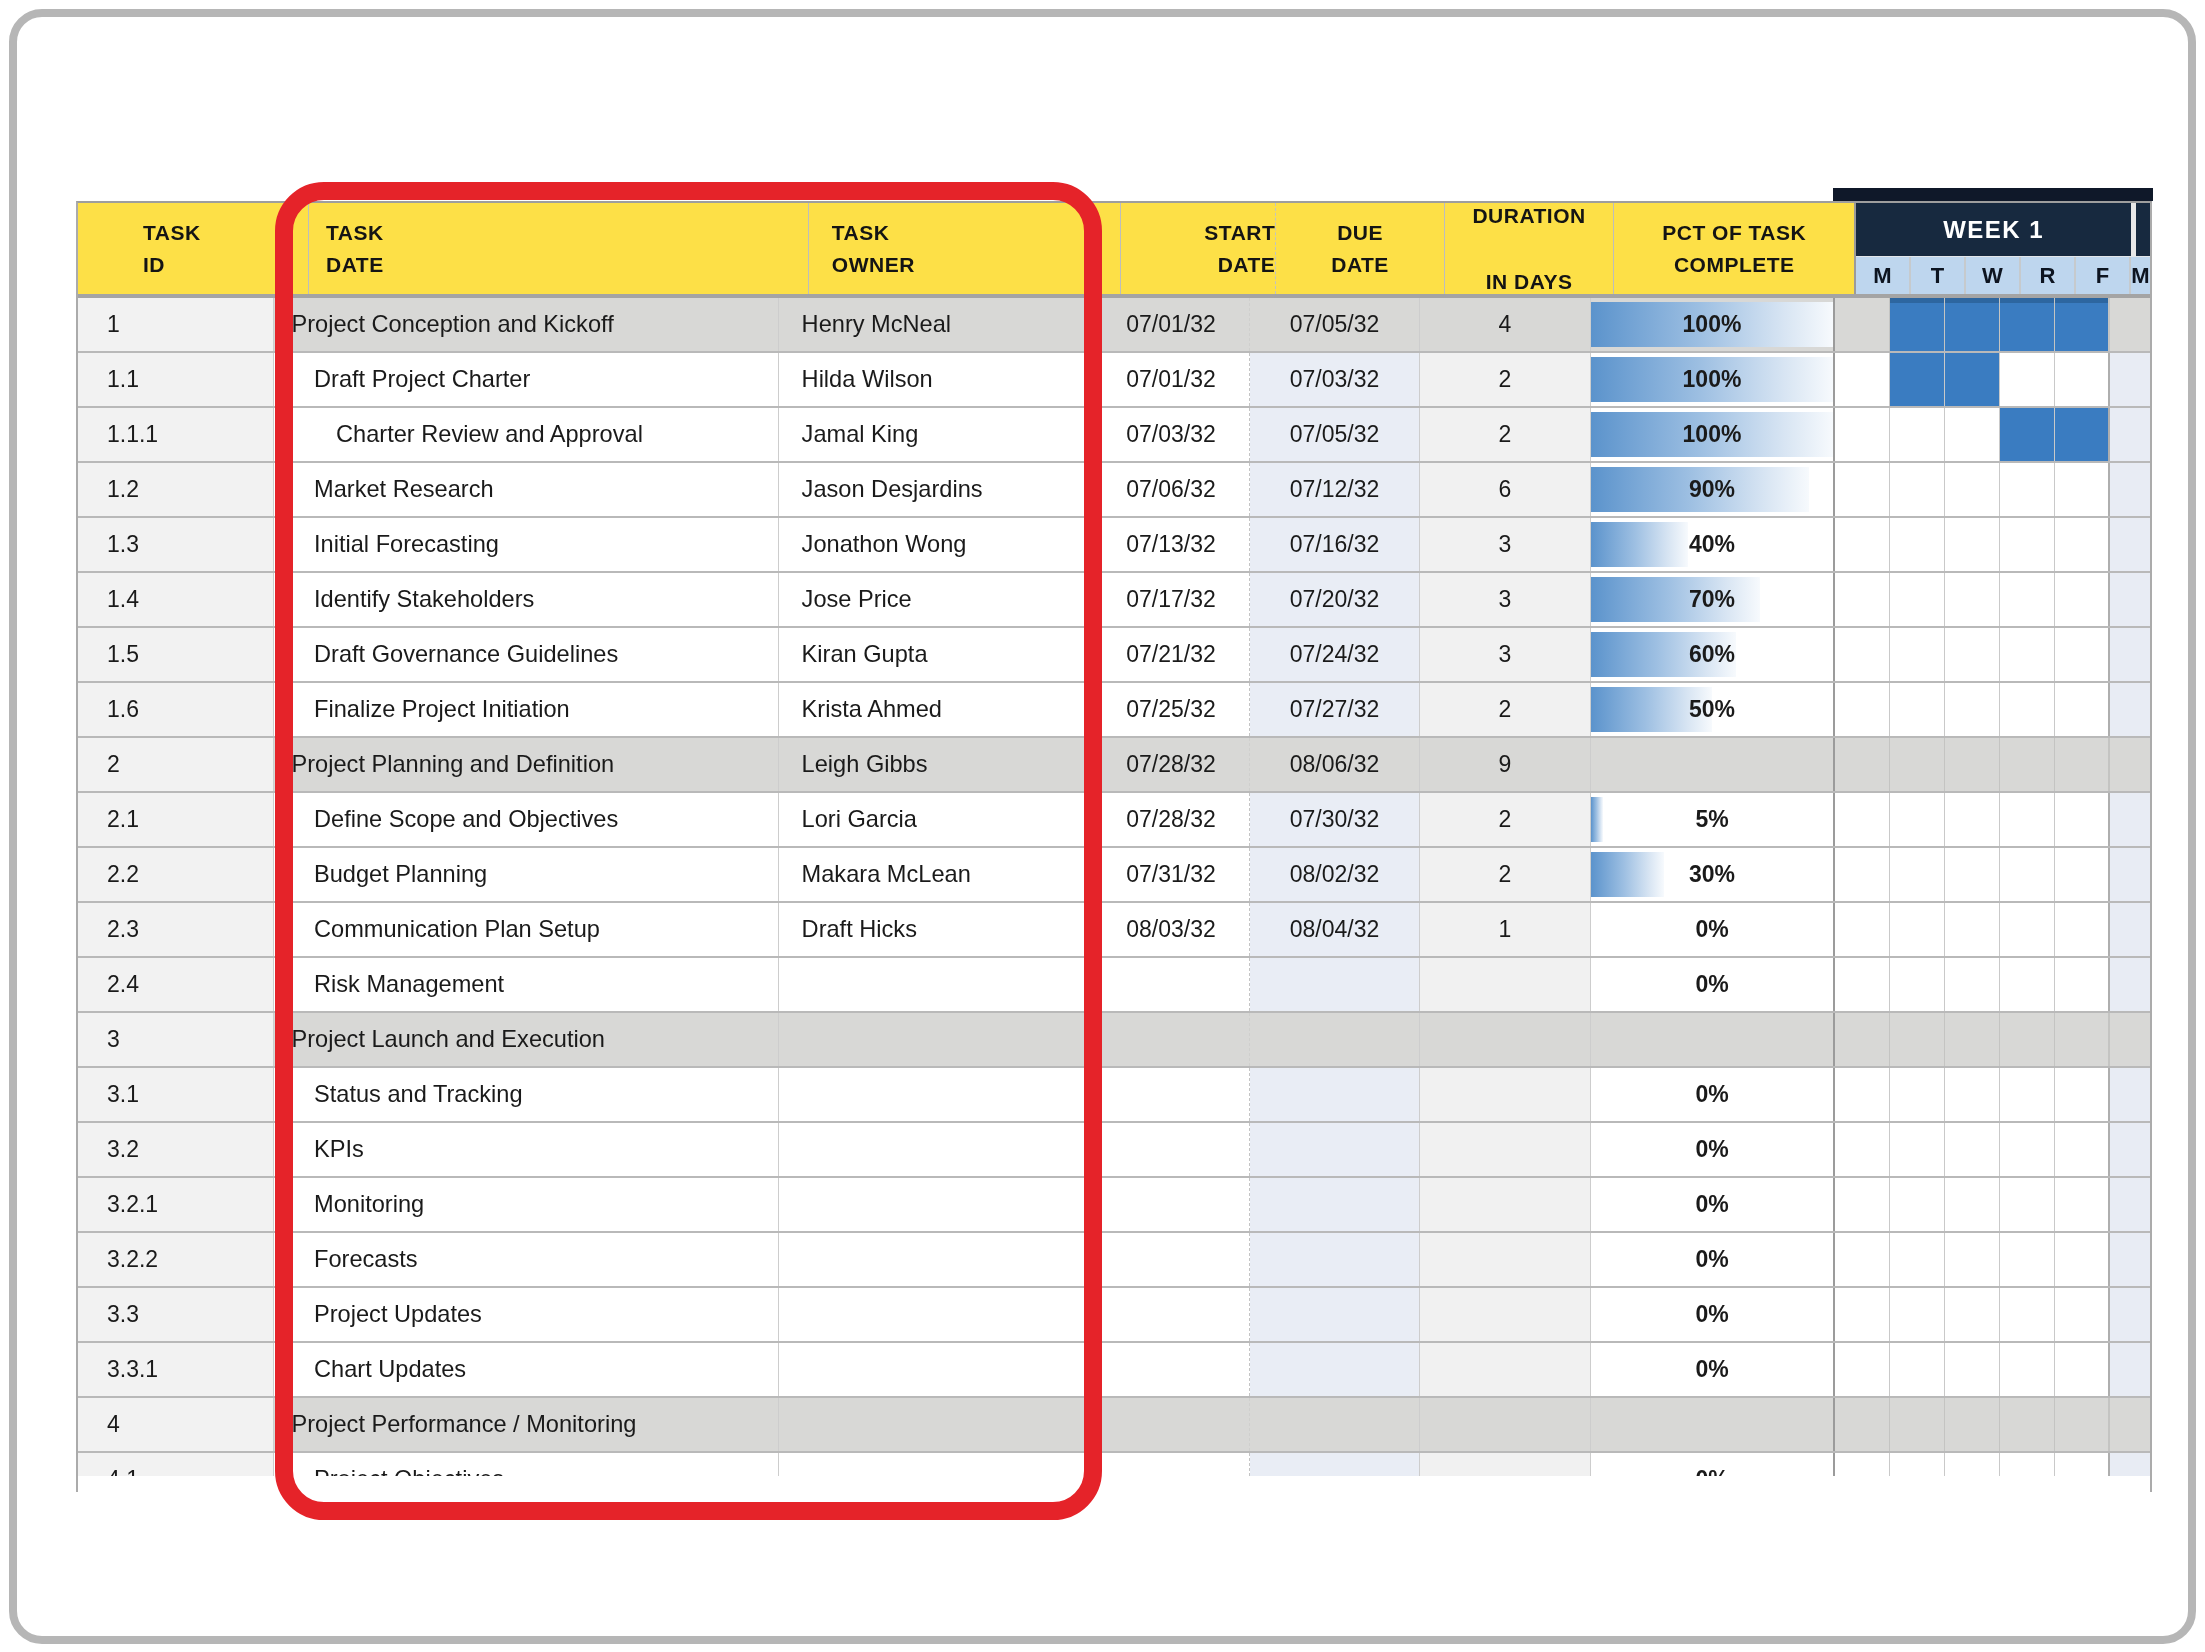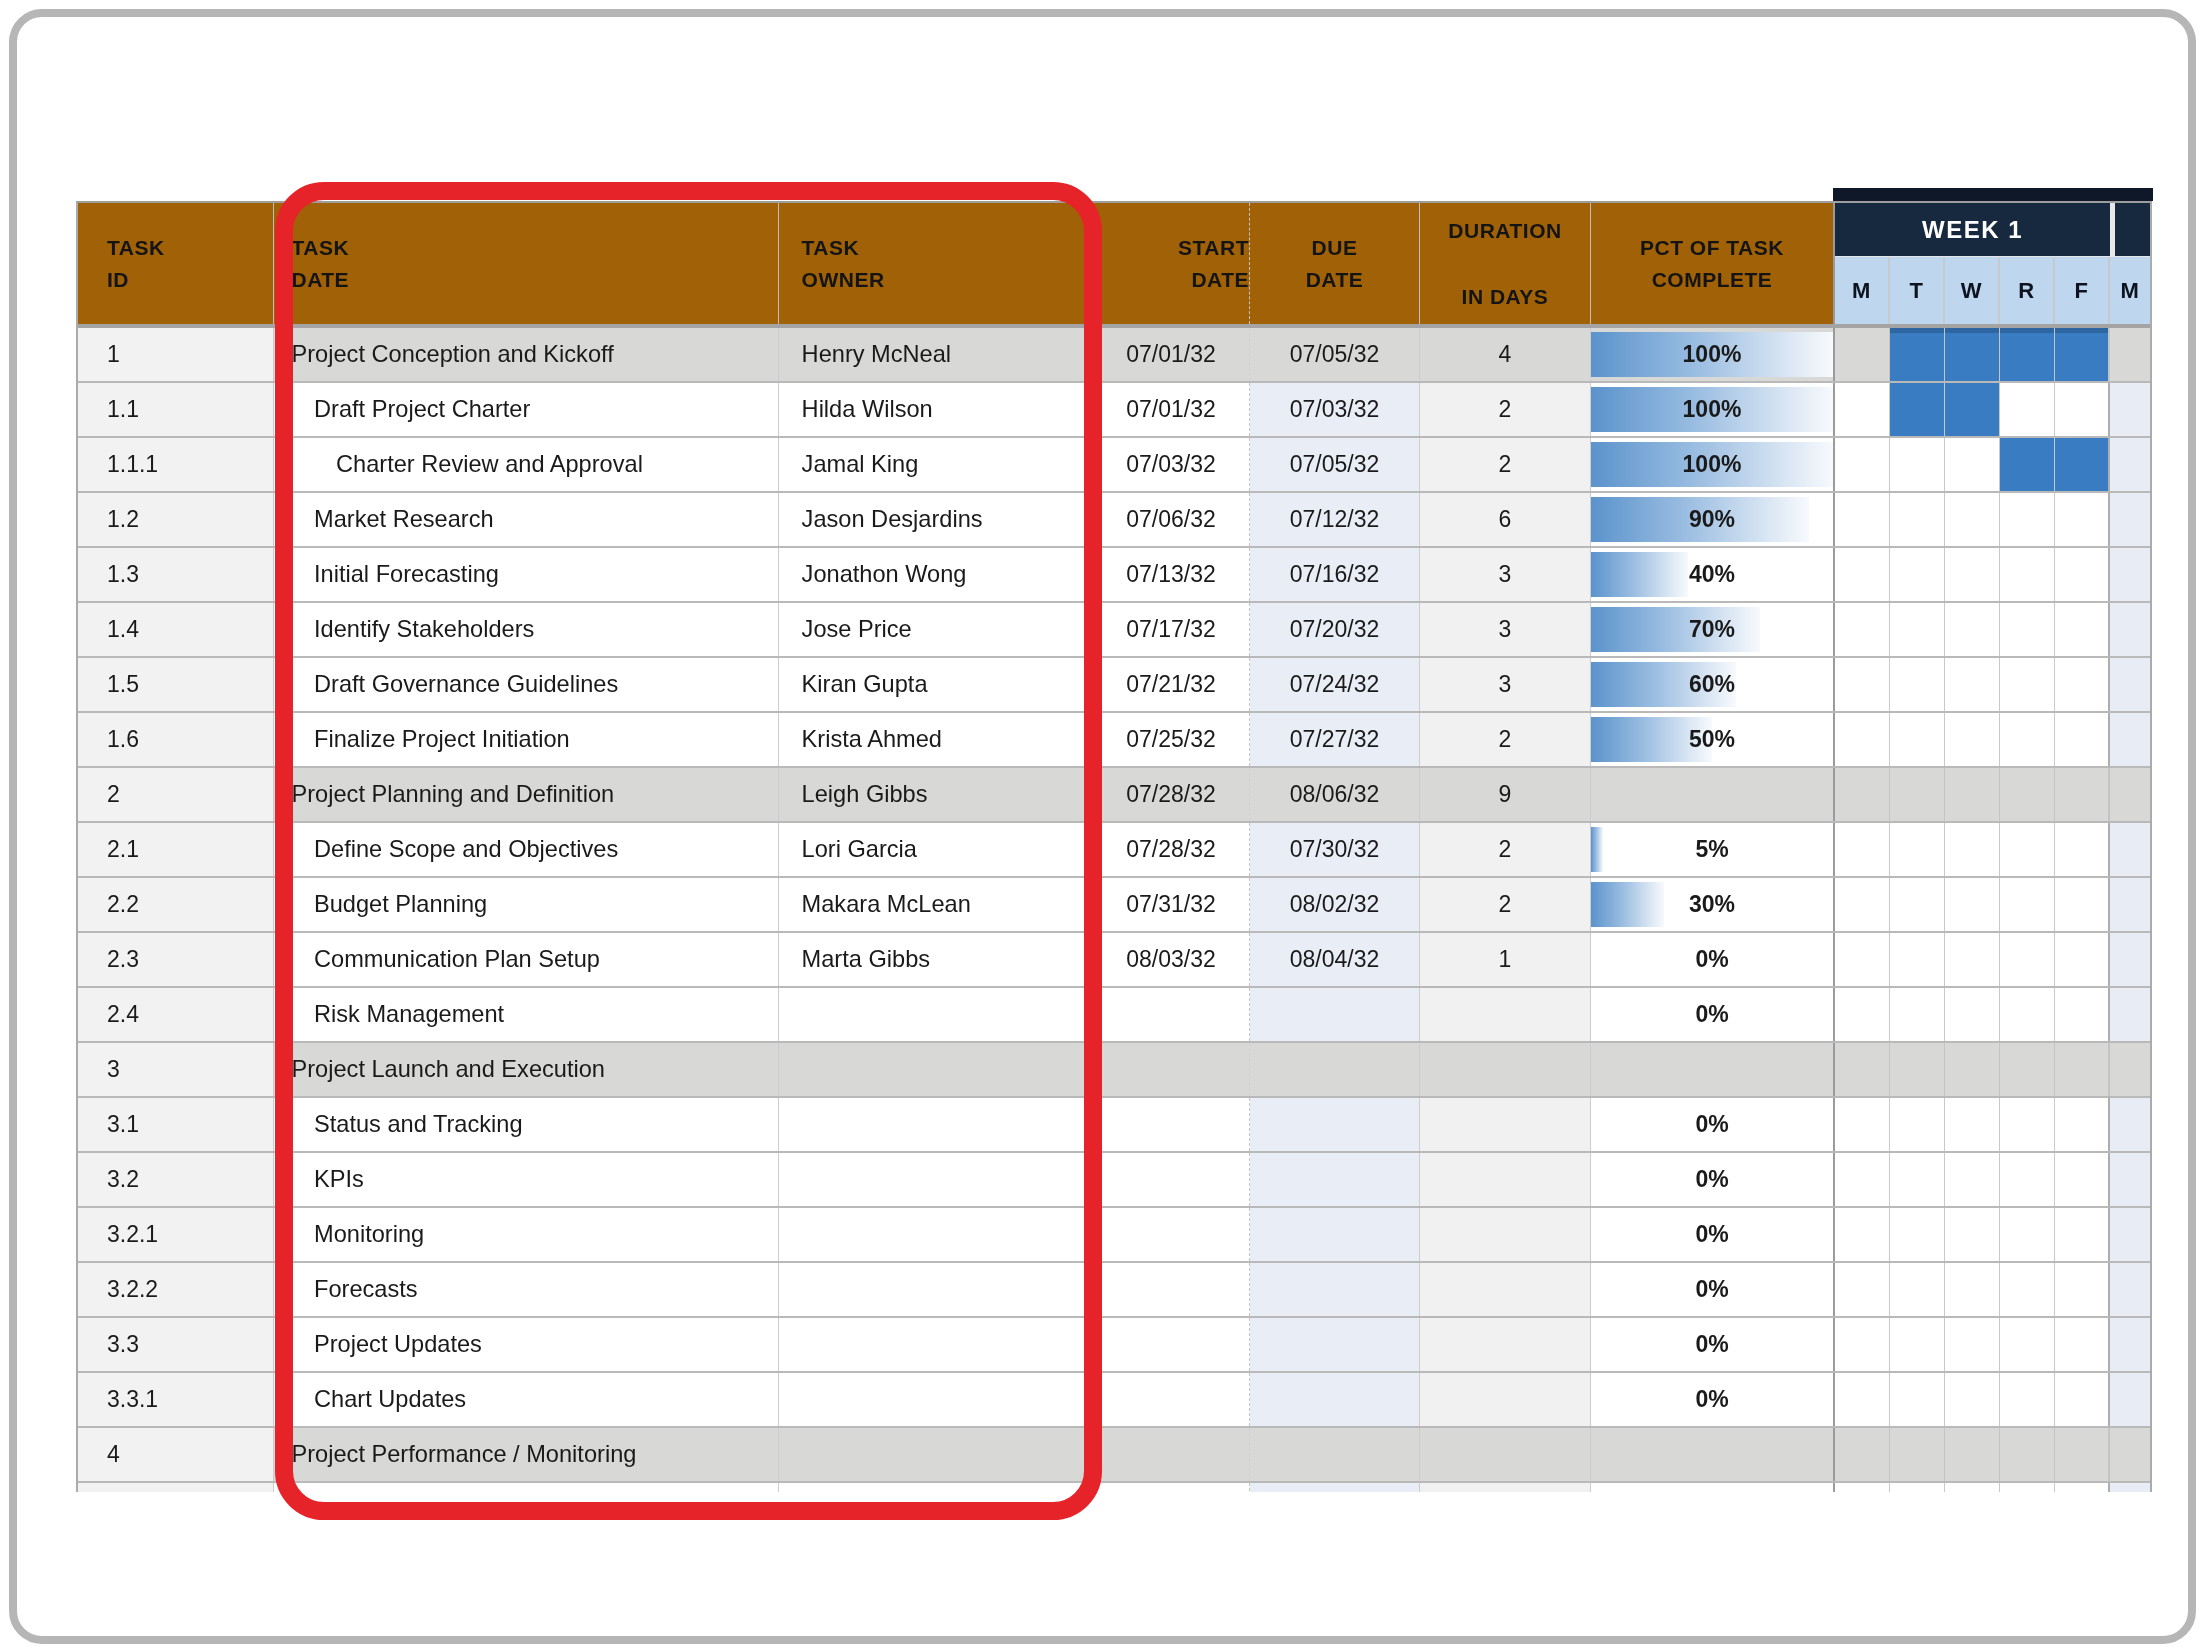--- a/index.html
+++ b/index.html
@@ -7,21 +7,21 @@
           font-family:"Liberation Sans","DejaVu Sans",sans-serif;color:#1a1a1a;}
   
   .page-frame{position:absolute;left:9.2px;top:9.2px;right:9.2px;bottom:9.2px;
               border:8.2px solid #b6b6b6;border-radius:33px;pointer-events:none;}
   
   .gantt-topstrip{position:absolute;left:1833px;top:188px;width:320px;height:13.4px;background:#0f1829;}
   
   .table{position:absolute;left:76px;top:201px;width:2076px;height:1291px;
          border-top:2.6px solid #9e9e9e;border-left:2.1px solid #ababab;border-right:2.1px solid #ababab;
          box-sizing:border-box;overflow:hidden;background:#fff;}
-  .header{display:flex;height:125px;background:#a16207;border-bottom:4.1px solid #a4a4a4;box-sizing:border-box;}
+  .header{display:flex;height:95px;background:#fde047;border-bottom:4.1px solid #a4a4a4;box-sizing:border-box;padding-left:36px;}
   .hcell{display:flex;flex-direction:column;justify-content:center;box-sizing:border-box;
          font-size:21px;font-weight:bold;line-height:1.5;letter-spacing:0.5px;color:#141414;
          border-right:1.5px solid #bdbdbd;}
   .hcell span{display:block;}
   .h-id{width:196px;padding-left:29px;}
   .h-title{width:505px;padding-left:17.5px;}
   .h-owner{width:314px;padding-left:22.6px;}
   .h-start{width:157px;text-align:right;border-right:1.5px dashed #c2c2c2;}
   .h-due{width:170px;text-align:center;}
   .h-dur{width:171px;text-align:center;gap:34px;}
@@ -345,21 +345,21 @@
             <div class="day"></div>
             <div class="day"></div>
             <div class="day"></div>
             <div class="day"></div>
             <div class="day"></div>
           </div>
         </div>
         <div class="row">
           <div class="cell c-id">2.3</div>
           <div class="cell c-title ind1">Communication Plan Setup</div>
-          <div class="cell c-owner">Marta Gibbs</div>
+          <div class="cell c-owner">Draft Hicks</div>
           <div class="cell c-start">08/03/32</div>
           <div class="cell c-due">08/04/32</div>
           <div class="cell c-dur">1</div>
           <div class="cell c-pct">
             <span class="pct-text">0%</span>
           </div>
           <div class="cell c-gantt">
             <div class="day"></div>
             <div class="day"></div>
             <div class="day"></div>

